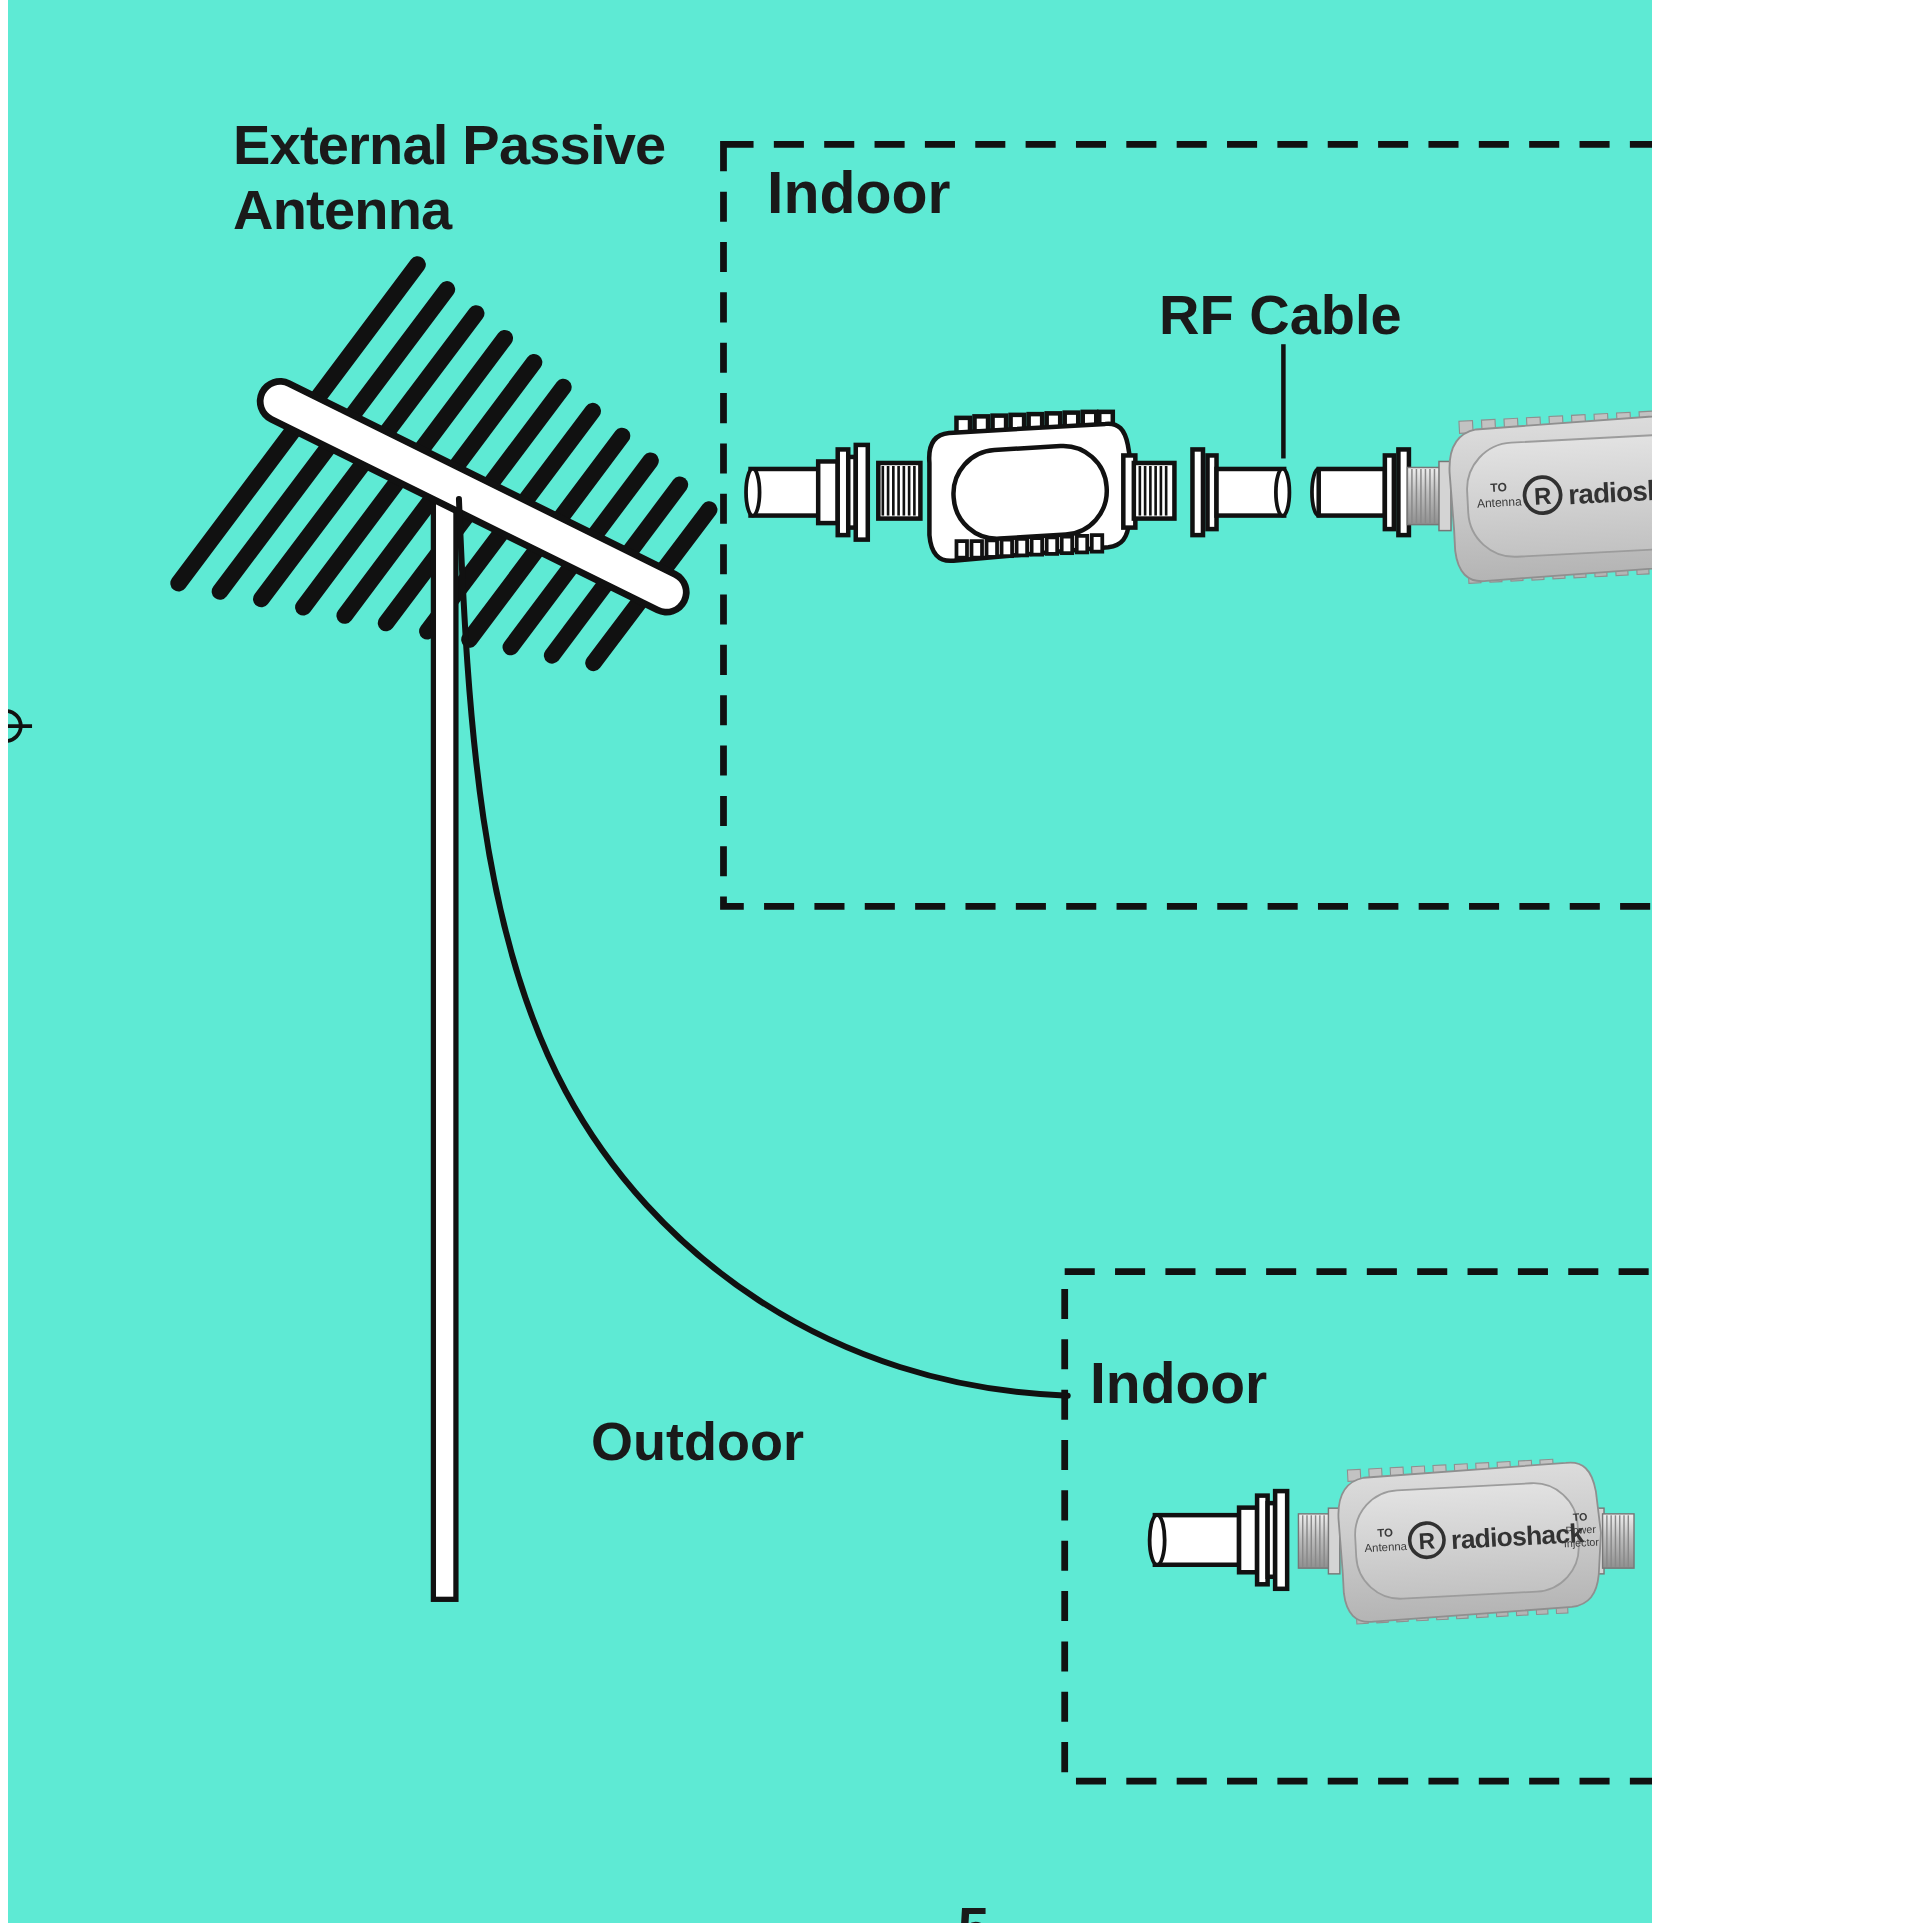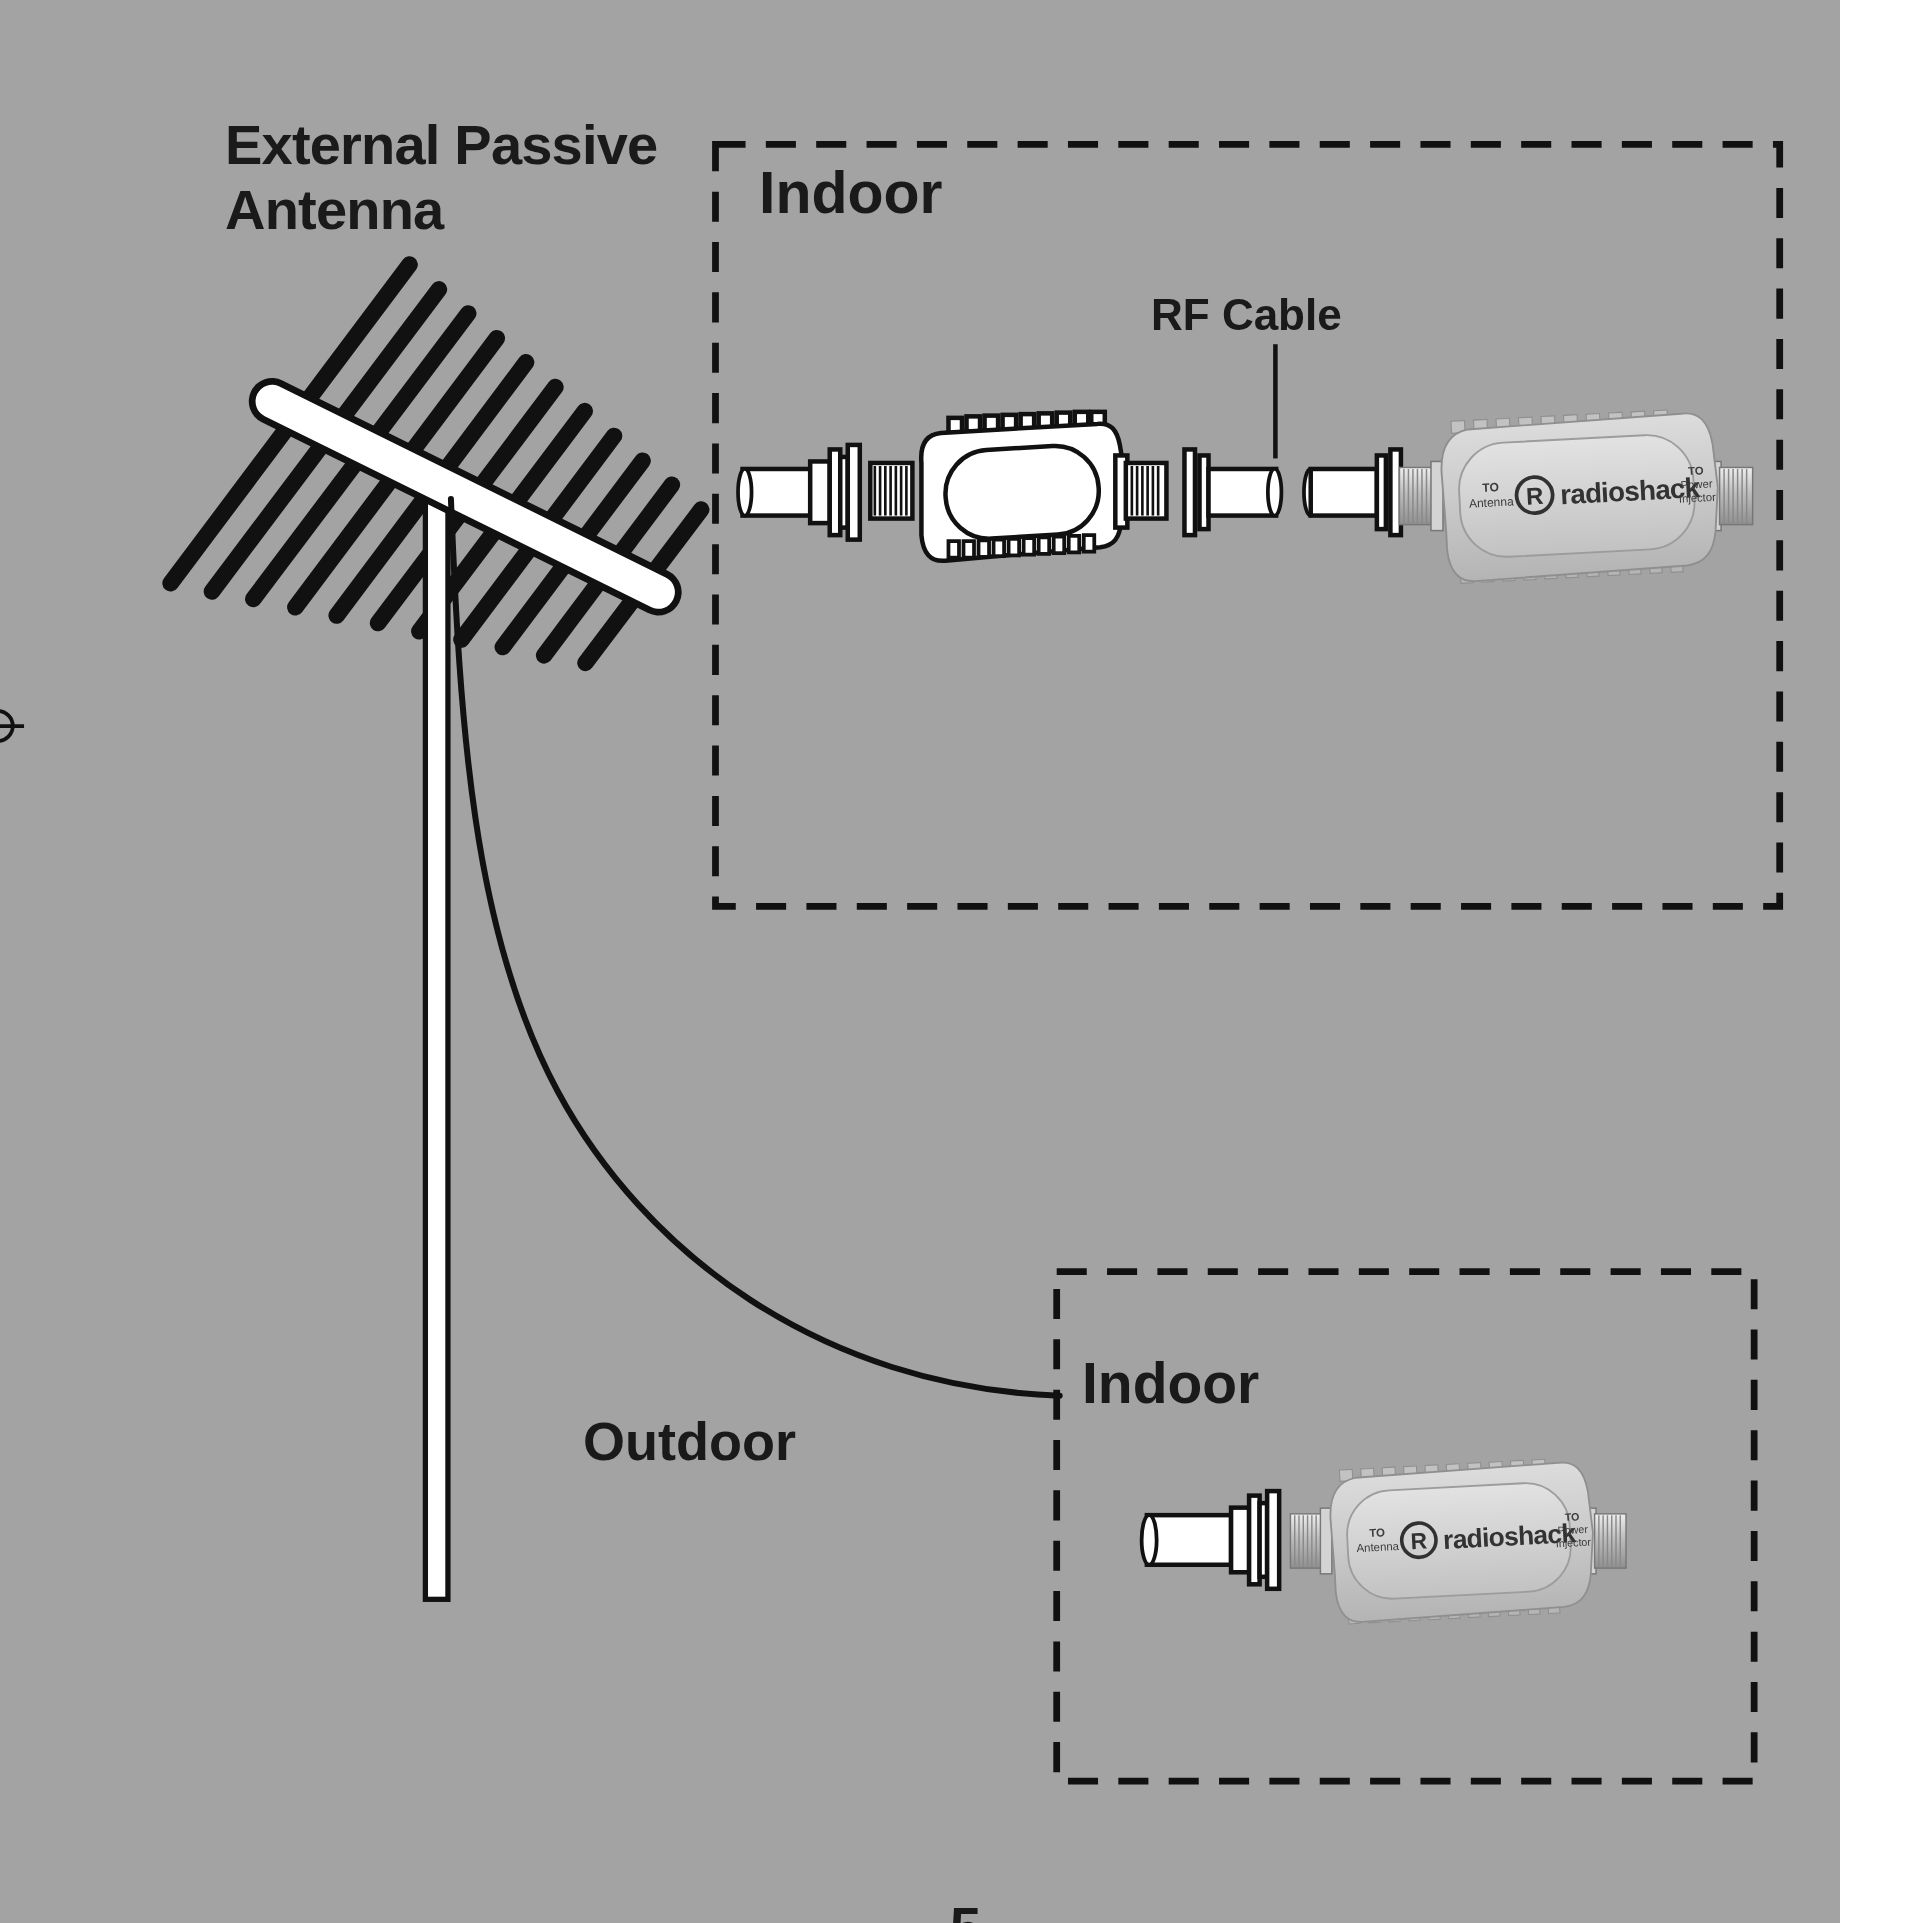--- a/index.html
+++ b/index.html
@@ -1,21 +1,21 @@
 <!DOCTYPE html>
 <html style="font-size:12px"><head>
 <meta charset="utf-8">
 <style>
   html,body{margin:0;padding:0;background:#fff;}
-  #page-root{position:relative;width:1840px;height:1924px;background:#a3a3a3;overflow:hidden;
-    font-family:"Liberation Sans",sans-serif;color:#151515;}
+  #page-root{position:relative;width:1644px;height:1924px;background:#5eead4;overflow:hidden;
+    font-family:"Liberation Sans",sans-serif;color:#151515;margin-left:8px;}
   .lbl{position:absolute;font-weight:bold;color:#1a1a1a;line-height:1.16;white-space:pre-line;}
   #ext-label{left:225px;top:113px;font-size:56px;letter-spacing:-0.8px;}
   #indoor1-label{left:759px;top:159px;font-size:59px;}
-  #rfcable-label{left:1151px;top:289px;font-size:44px;}
+  #rfcable-label{left:1151px;top:283px;font-size:56px;}
   #or-label{left:857px;top:999px;width:316px;text-align:center;font-size:56px;letter-spacing:1.5px;}
   #outdoor-label{left:583px;top:1410px;font-size:54px;}
   #indoor2-label{left:1082px;top:1350px;font-size:57px;}
   #page-num{left:934px;top:1895px;width:63px;text-align:center;font-size:57px;}
   svg{position:absolute;left:0;top:0;}
   svg text{font-family:"Liberation Sans",sans-serif;}
 </style>
 </head>
 <body>
 

